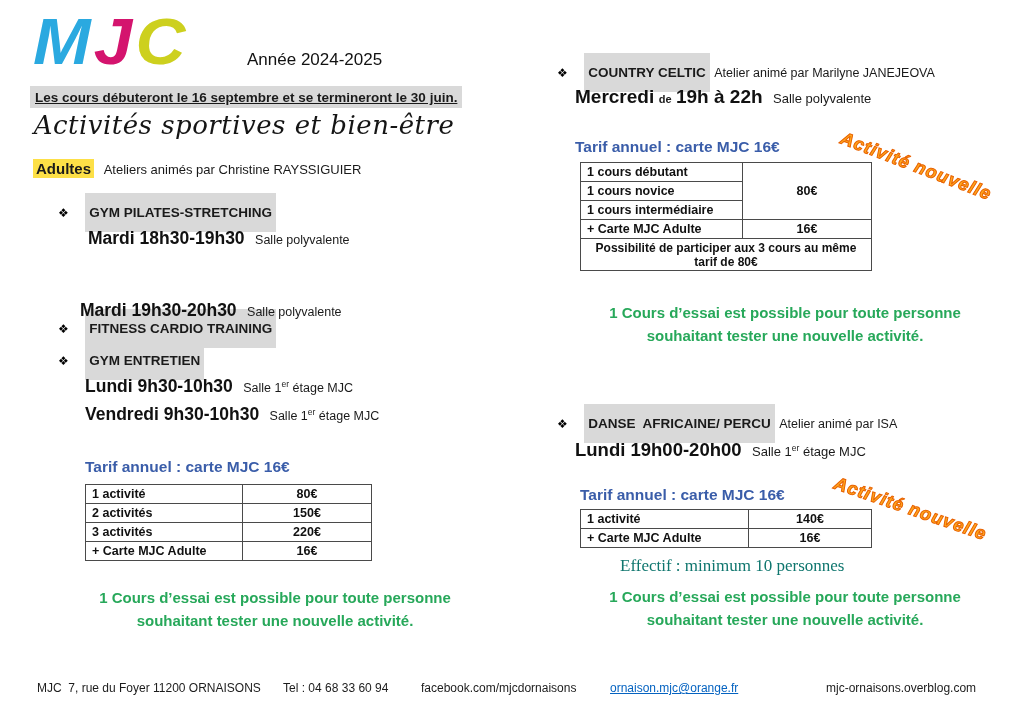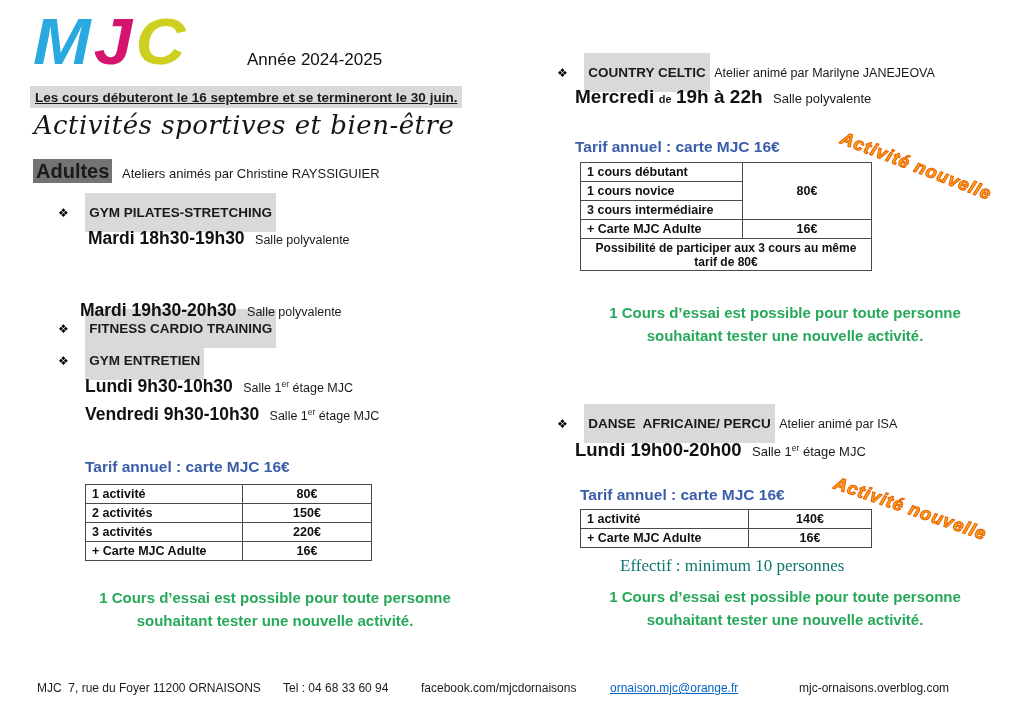--- a/index.html
+++ b/index.html
@@ -18,21 +18,21 @@
   .year { position:absolute; left:247px; top:50px; font-size:17px; font-weight:normal; color:#111; }
 
   .banner { position:absolute; left:30px; top:86px; background:#d9d9d9; padding:2px 5px; }
   .banner span { font-weight:bold; font-size:13.5px; text-decoration:underline; }
 
   .main-title { position:absolute; left:28px; top:110px; width:432px; text-align:center;
                 font-family:"DejaVu Serif", serif; font-style:italic; font-size:26px;
                 letter-spacing:0.5px; color:#151515; }
 
   .audience { position:absolute; left:33px; top:160px; font-size:13px; }
-  .audience .hl-cyan { background:#737373; font-weight:bold; font-size:20px; padding:1px 3px; }
+  .audience .hl-cyan { background:#fde047; font-weight:bold; font-size:15px; padding:1px 3px; }
   .audience .note { margin-left:6px; font-size:13px; color:#1a1a1a; }
 
   .bullet-line { position:absolute; white-space:nowrap; }
   .bullet { font-size:12px; color:#000; margin-right:12px; }
   .hl-gray { background:#d9d9d9; font-weight:bold; font-size:13.5px; padding:12px 4px; white-space:pre; }
   .animator { font-size:12.5px; }
 
   .sched { position:absolute; white-space:nowrap; }
   .time { font-weight:bold; font-size:17.5px; color:#111; }
   .time-sm { font-weight:bold; font-size:11px; }
@@ -56,21 +56,21 @@
            transform:rotate(21deg); transform-origin:left top; white-space:nowrap; }
 
   .effectif { position:absolute; font-size:17px; color:#0f766e;font-family:Liberation Serif, serif; }
 
   .footer { position:absolute; top:681px; left:0; width:1024px; font-size:12px; color:#1c1c1c; }
   .footer > * { position:absolute; white-space:pre; }
   .f-address { left:37px; }
   .f-tel { left:283px; }
   .f-fb { left:421px; }
   .f-email { left:610px; color:#0563c1; text-decoration:underline; cursor:pointer; }
-  .f-blog { left:775px;padding-left:24px; }
+  .f-blog { left:802px;padding-left:24px; }
 </style>
 </head>
 <body>
 
 <div class="page">
 
   <div class="logo">
     <div class="logo-word"><span class="l-m">M</span><span class="l-j">J</span><span class="l-c">C</span></div>
   </div>
 
@@ -163,21 +163,21 @@
   <table class="tarif" style="left:580px; top:162px; width:292px;">
     <tbody>
         <tr>
       <td class="lbl" style="width:162px;">1 cours débutant</td>
       <td class="price" rowspan="3">80€</td>
     </tr>
     <tr>
       <td class="lbl">1 cours novice</td>
     </tr>
     <tr>
-      <td class="lbl">3 cours intermédiaire</td>
+      <td class="lbl">1 cours intermédiaire</td>
     </tr>
     <tr>
       <td class="lbl">+ Carte MJC Adulte</td>
       <td class="price">16€</td>
     </tr>
     <tr>
       <td class="note-cell" colspan="2">Possibilité de participer aux 3 cours au même tarif de 80€</td>
     </tr>
   </tbody>
     </table>

